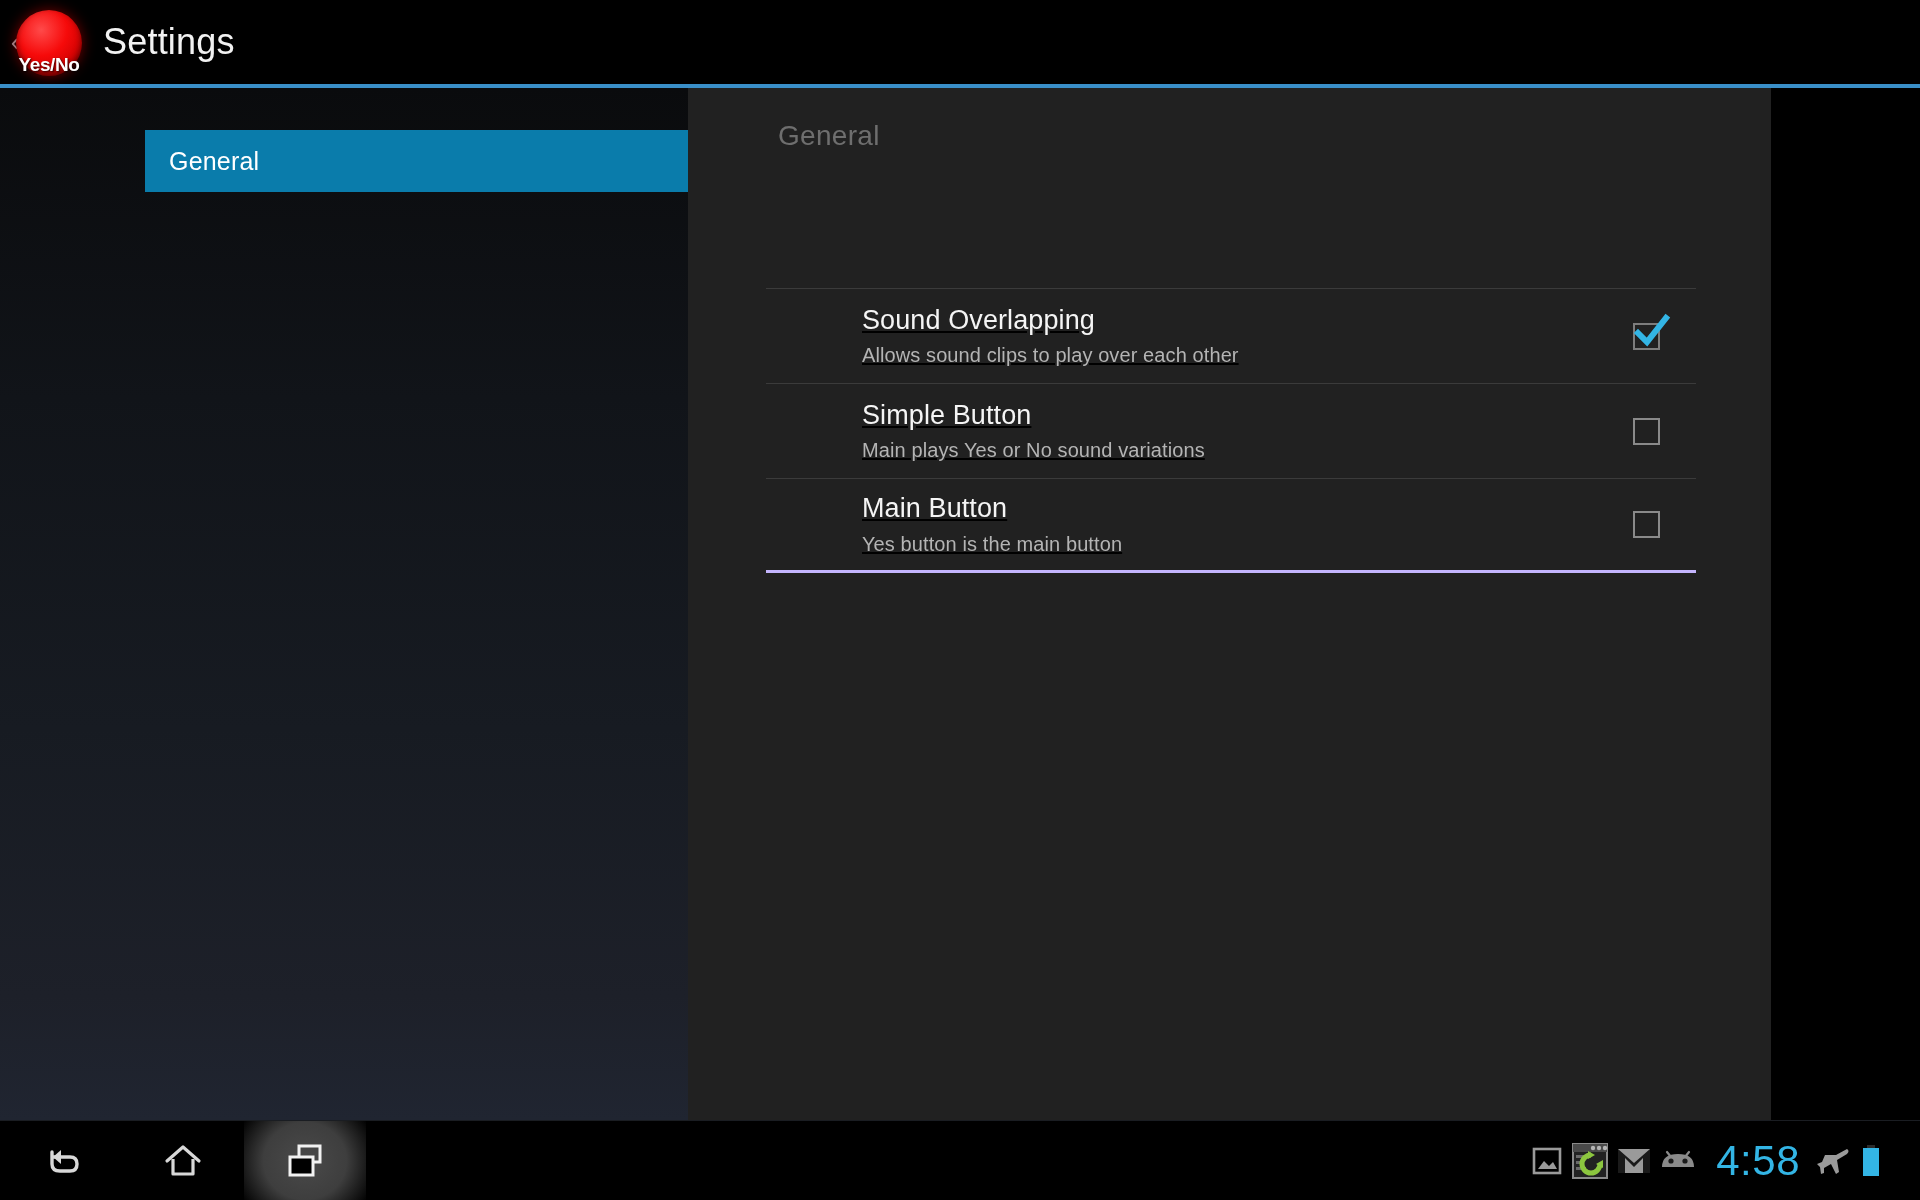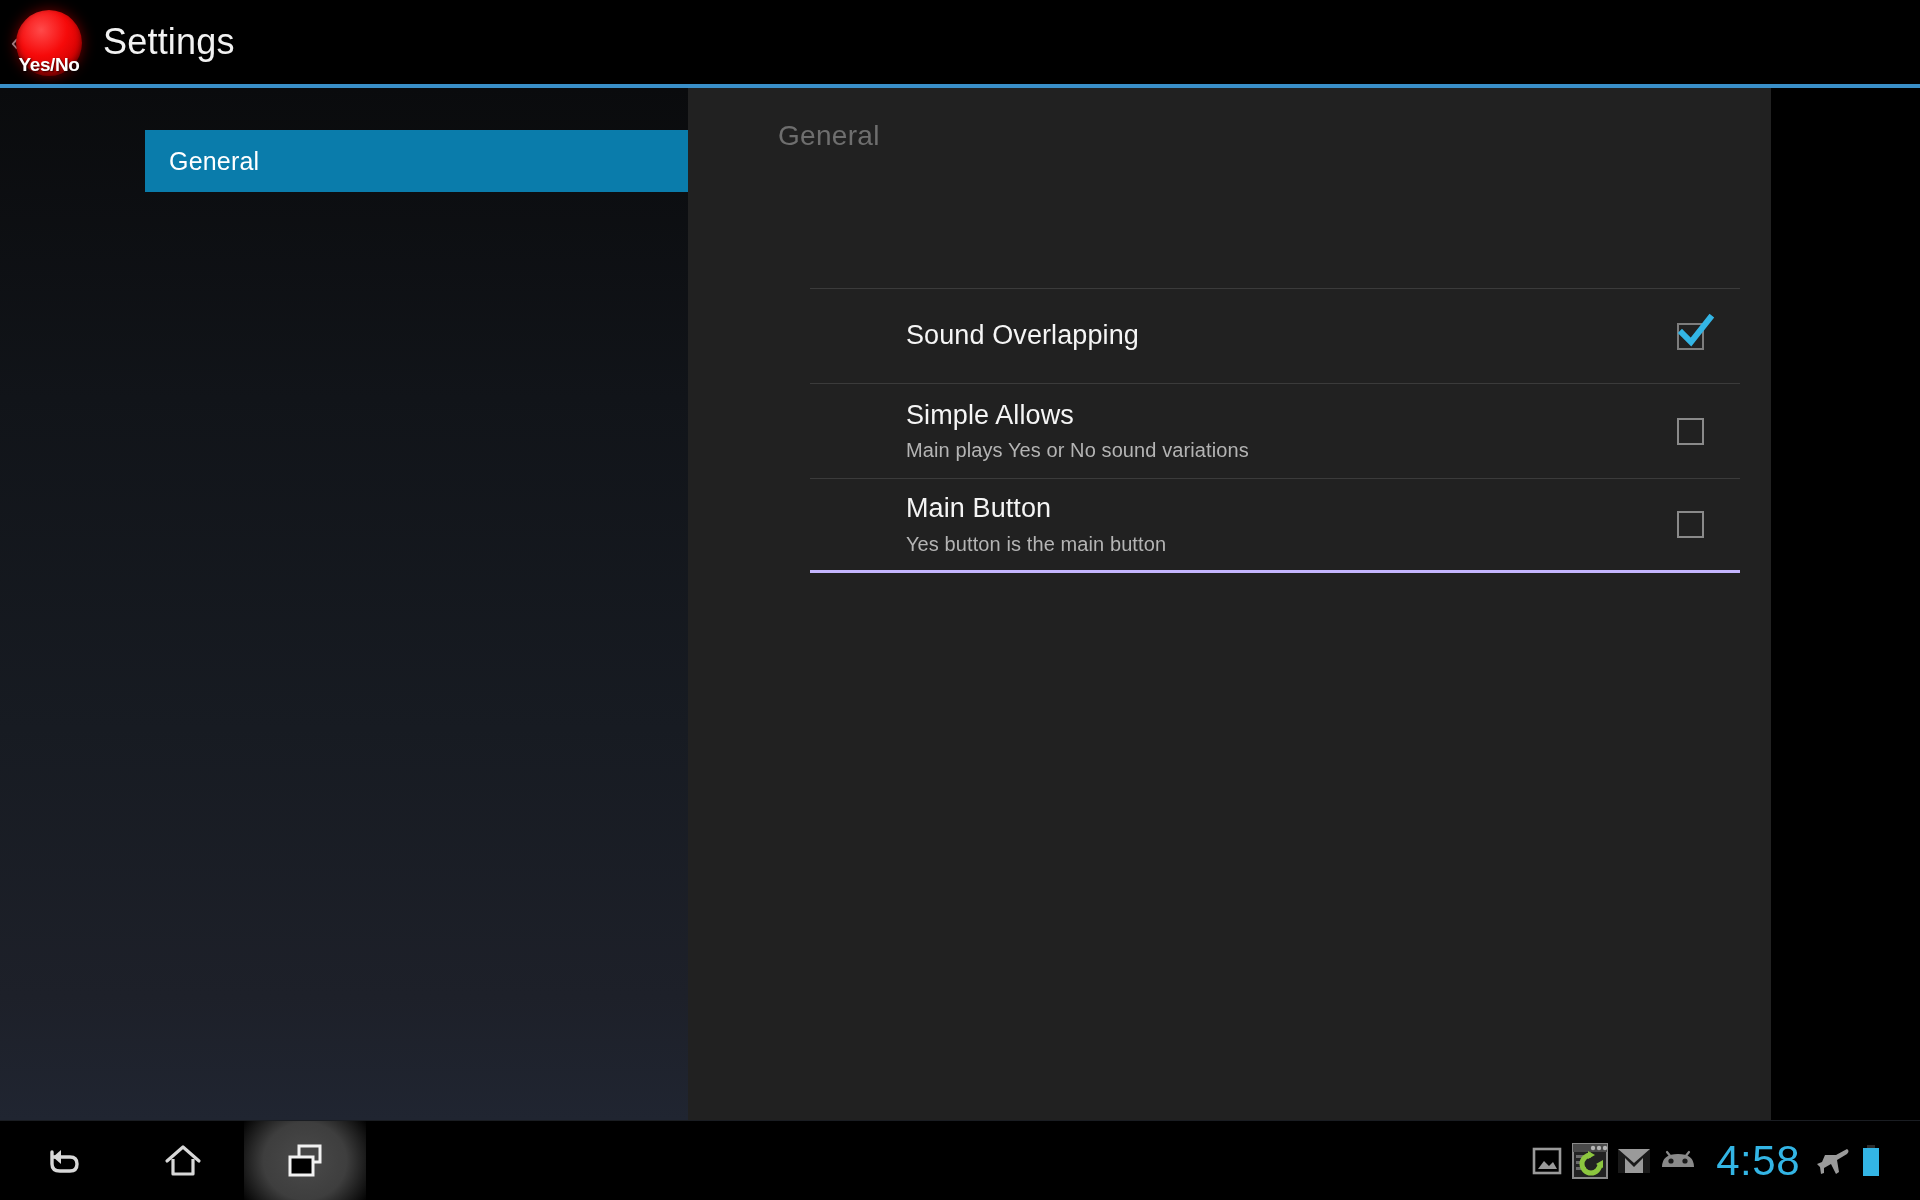--- a/index.html
+++ b/index.html
@@ -70,21 +70,21 @@
   
   #content-panel {
     position:absolute; left:688px; top:88px; width:1083px; height:1032px;
     background:#212121;
   }
   #content-header {
     position:absolute; left:90px; top:32px;
     color:#6e6e6e; font-size:28px; letter-spacing:0.3px;
   }
   #prefs-list {
-    position:absolute; left:810px; top:288px; width:930px;
+    position:absolute; left:766px; top:288px; width:930px;text-decoration:underline;
   }
   .pref-row {
     position:relative;
     display:flex; align-items:center;
     height:95px;
     border-top:1px solid #3b3b3b;
   }
   .pref-row:last-child { border-bottom:3px solid #c4b5fd; }
   .pref-texts { flex:1 1 auto; padding-left:96px; }
   .pref-title {
@@ -174,33 +174,34 @@
     <div id="content-header">General</div>
   </div>
 
   <div id="right-filler"></div>
 
   <div id="prefs-list">
 
     <div class="pref-row">
       <div class="pref-texts">
         <div class="pref-title">Sound Overlapping</div>
+        <div class="pref-summary">Allows sound clips to play over each other</div>
       </div>
       <div class="pref-check">
         <div class="checkbox checked">
           <svg class="tick" viewBox="0 0 42 42">
             <path d="M8 21 L17 30 L36 6" fill="none" stroke="#33b5e5" stroke-width="6" stroke-linecap="square" stroke-linejoin="miter"></path>
           </svg>
         </div>
       </div>
     </div>
 
     <div class="pref-row">
       <div class="pref-texts">
-        <div class="pref-title">Simple Allows</div>
+        <div class="pref-title">Simple Button</div>
         <div class="pref-summary">Main plays Yes or No sound variations</div>
       </div>
       <div class="pref-check">
         <div class="checkbox"></div>
       </div>
     </div>
 
     <div class="pref-row">
       <div class="pref-texts">
         <div class="pref-title">Main Button</div>

